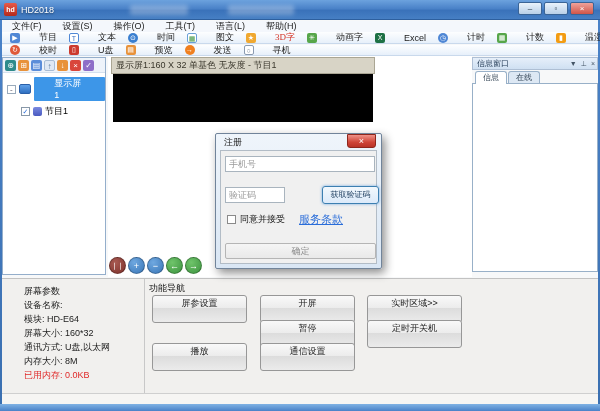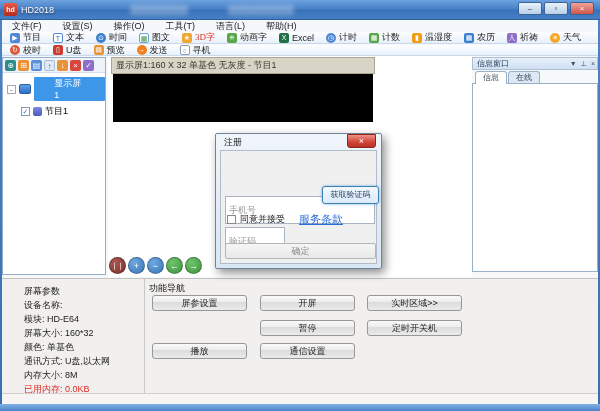--- a/index.html
+++ b/index.html
@@ -25,21 +25,21 @@
   .win-btn.close { background:linear-gradient(#f0a29a,#d05548); color:#fff; }
 
   .menubar { position:absolute; top:21px; left:2px; width:596px; height:11px; background:#f4f7fc;
     display:flex; align-items:center; gap:11px; padding-left:5px; }
   .menu-item { font-size:9px; color:#222; padding:0 5px; }
 
   .toolbar { position:absolute; left:2px; width:596px; display:flex; align-items:center; gap:12px; padding-left:8px;
     background:linear-gradient(#fdfeff,#e7f0fa); border-bottom:1px solid #c9d9ec; }
   .tb1 { top:32px; height:12px; }
   .tb2 { top:45px; height:11px; }
-  .titem { display:flex; align-items:center; gap:3px; white-space:nowrap; }
+  .titem { display:flex; align-items:center; gap:19px; white-space:nowrap; }
   .ticon { width:10px; height:10px; border-radius:2px; font-size:7px; line-height:10px; text-align:center; color:#fff; flex:0 0 auto; }
   .tlabel { font-size:9px; color:#222; }
   .tlabel.hot { color:#d33022;font-family:Liberation Serif, serif; }
   .i-program{background:#4f87d5} .i-text{background:#fff;border:1px solid #4f87d5;color:#3a6fc0}
   .i-time{background:#3a7fd0;border-radius:50%} .i-imgtext{background:#fff;border:1px solid #69a0d8;color:#4a9a4a}
   .i-3d{background:#f0a830} .i-anim{background:#57a64a} .i-excel{background:#1e7145}
   .i-timer{background:#4f87d5;border-radius:50%} .i-count{background:#57a64a}
   .i-temp{background:#f39c12} .i-lunar{background:#3a7fd0} .i-pray{background:#8e6ec8} .i-weather{background:#f5a623;border-radius:50%}
   .i-sync{background:#e05a3a;border-radius:50%} .i-usb{background:#cc3a2e} .i-preview{background:#e8923a}
   .i-send{background:#f08020;border-radius:50%} .i-find{background:#fff;border:1px solid #8a9ab0;color:#6a7a90}
@@ -81,36 +81,36 @@
   .info-body { position:absolute; top:26px; left:0; width:126px; height:189px; background:#fff; border:1px solid #98b0c8; }
 
   
   .bottom { position:absolute; top:278px; left:2px; width:596px; height:115px; background:#f1f0ee; border-top:1px solid #c2c2c2; }
   .params { position:absolute; left:0; top:0; width:137px; height:115px; border-right:1px solid #c8c8c8; padding:5px 0 0 16px;margin-left:6px; }
   .param-line { font-size:9px; color:#222; line-height:14px; white-space:nowrap; }
   .param-title { font-size:9px; color:#111; line-height:14px; }
   .param-red { color:#e02a2a; }
   .funcnav { position:absolute; left:137px; top:0; width:333px; height:115px; }
   .fn-title { position:absolute; left:10px; top:3px; font-size:9px; color:#111; }
-  .fbtn { position:absolute; width:95px; height:16px; font-size:9px; color:#222; text-align:center; line-height:15px;
+  .fbtn { position:absolute; width:95px; height:28px; font-size:9px; color:#222; text-align:center; line-height:15px;
     background:linear-gradient(#f9f9f9,#ececec 45%,#dcdcdc 46%,#ebebeb); border:1px solid #979797; border-radius:3px; }
   .r1{top:16px} .r2{top:41px} .r3{top:64px} .c1{left:13px} .c2{left:121px} .c3{left:228px}
 
   .statusbar { position:absolute; top:393px; left:2px; width:596px; height:11px; background:#f6f5f3; border-top:1px solid #cfcfcf; }
 
   
   .dialog { position:absolute; left:215px; top:133px; width:167px; height:136px; z-index:50;
     background:linear-gradient(#eff5fb,#d9e6f4); border:1px solid #71849a; border-radius:2px;
     box-shadow:3px 4px 10px rgba(0,0,0,.45); }
   .dlg-title { position:absolute; top:2px; left:8px; font-size:9px; color:#1a1a1a; }
   .dlg-close { position:absolute; top:0px; right:5px; width:29px; height:14px; border-radius:0 0 3px 3px;
     background:linear-gradient(#ef9288,#cf4437 60%,#b93327); border:1px solid #8e261c; color:#fff; font-size:9px; line-height:12px; text-align:center; }
   .dlg-body { position:absolute; top:16px; left:4px; right:4px; bottom:4px; background:#f0f0f0; border:1px solid #b2bcc6; }
-  .dlg-input { position:absolute; height:28px; border:1px solid #a9b4be; background:#fff; font-size:9px; padding:0 3px;
-    font-family:"Liberation Sans","DejaVu Sans",sans-serif; color:#333;margin-top:40px; }
+  .dlg-input { position:absolute; height:16px; border:1px solid #a9b4be; background:#fff; font-size:9px; padding:0 3px;
+    font-family:"Liberation Sans","DejaVu Sans",sans-serif; color:#333; }
   .dlg-input::placeholder { color:#9a9a9a; }
   .in-phone { left:4px; top:5px; width:150px; }
   .in-code { left:4px; top:36px; width:60px; }
   .btn-getcode { position:absolute; left:101px; top:35px; width:57px; height:18px; font-size:8px; color:#1a3a5c; text-align:center; line-height:16px;
     background:linear-gradient(#f2f8fd,#dceafa); border:1px solid #3c7fb1; border-radius:3px; box-shadow:0 0 3px rgba(80,150,220,.8); }
   .agree-row { position:absolute; left:6px; top:61px; display:flex; align-items:center; gap:4px; }
   .dlg-cbx { width:9px; height:9px; border:1px solid #8a8a8a; background:#fff; }
   .agree-label { font-size:9px; color:#222; }
   .terms-link { font-size:11px; color:#2a6dd9; text-decoration:underline; margin-left:10px; }
   .btn-ok { position:absolute; left:4px; bottom:4px; width:151px; height:16px; font-size:9px; color:#8a8a8a; text-align:center; line-height:14px;
@@ -273,21 +273,20 @@
       <div class="info-body"></div>
     </div>
   </div>
 
   <div class="bottom">
     <div class="params">
       <div class="param-title">屏幕参数</div>
       <div class="param-line">设备名称:</div>
       <div class="param-line">模块: HD-E64</div>
       <div class="param-line">屏幕大小: 160*32</div>
-      <div class="param-line">颜色: 单基色</div>
       <div class="param-line">通讯方式: U盘,以太网</div>
       <div class="param-line">内存大小: 8M</div>
       <div class="param-line param-red">已用内存: 0.0KB</div>
     </div>
     <div class="funcnav">
       <div class="fn-title">功能导航</div>
       <div class="fbtn r1 c1">屏参设置</div>
       <div class="fbtn r1 c2">开屏</div>
       <div class="fbtn r1 c3">实时区域&gt;&gt;</div>
       <div class="fbtn r2 c2">暂停</div>

